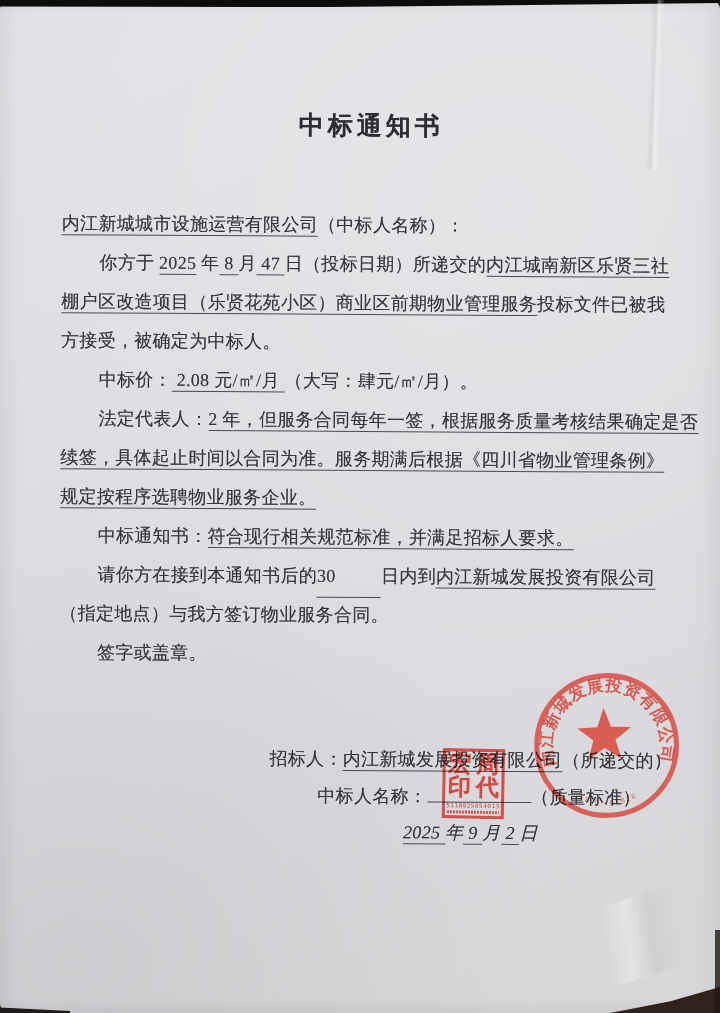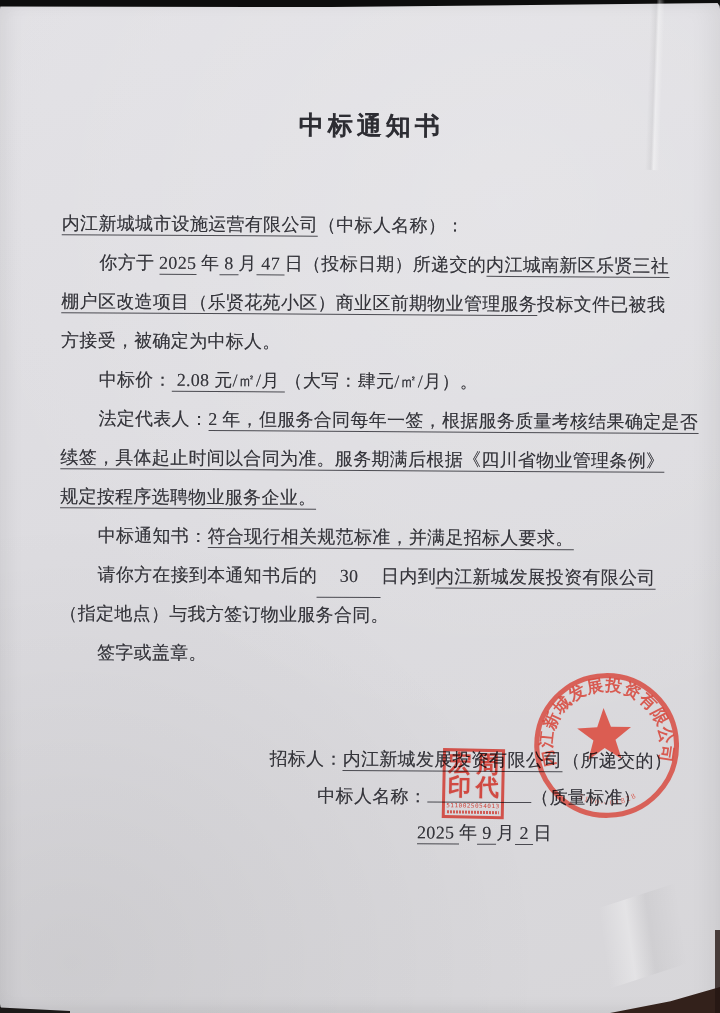--- a/index.html
+++ b/index.html
@@ -53,27 +53,27 @@
     transform:translateX(6px);
   }
   .body-lines{
     position:absolute;left:57px;top:206px;width:606px;
     font-size:18px;color:#35353b;
     text-shadow:0 0 .4px rgba(50,50,55,.5);
   }
   .bline{height:39px;line-height:39px;white-space:nowrap;letter-spacing:.3px;}
   .bline.indent{text-indent:2.1em;}
   .u{border-bottom:1.5px solid rgba(48,48,55,.85);padding-bottom:1px;}
-  .blank{display:inline-block;text-align:center;text-indent:0;}
+  .blank{display:inline-block;text-indent:0;}
 
   .signature-block{position:absolute;left:0;top:0;width:720px;font-size:18px;color:#35353b;text-shadow:0 0 .4px rgba(50,50,55,.5);}
   .sigline{position:absolute;white-space:nowrap;letter-spacing:.3px;line-height:22px;}
   .sigline:nth-child(1){left:268px;top:748px;}
   .sigline:nth-child(2){left:316px;top:785px;}
-  .sigline:nth-child(3){left:416px;top:821px;}
+  .sigline:nth-child(3){left:402px;top:821px;font-style:italic;}
 
   
   .square-stamp{
     position:absolute;left:441px;top:748px;width:62px;height:70px;
     border:3px solid rgba(207,48,38,.8);
     mix-blend-mode:multiply;transform:rotate(.8deg);
     color:#cf3127;box-sizing:border-box;
   }
   .square-stamp .chars{
     display:flex;flex-wrap:wrap;width:100%;height:46px;margin-top:1px;

